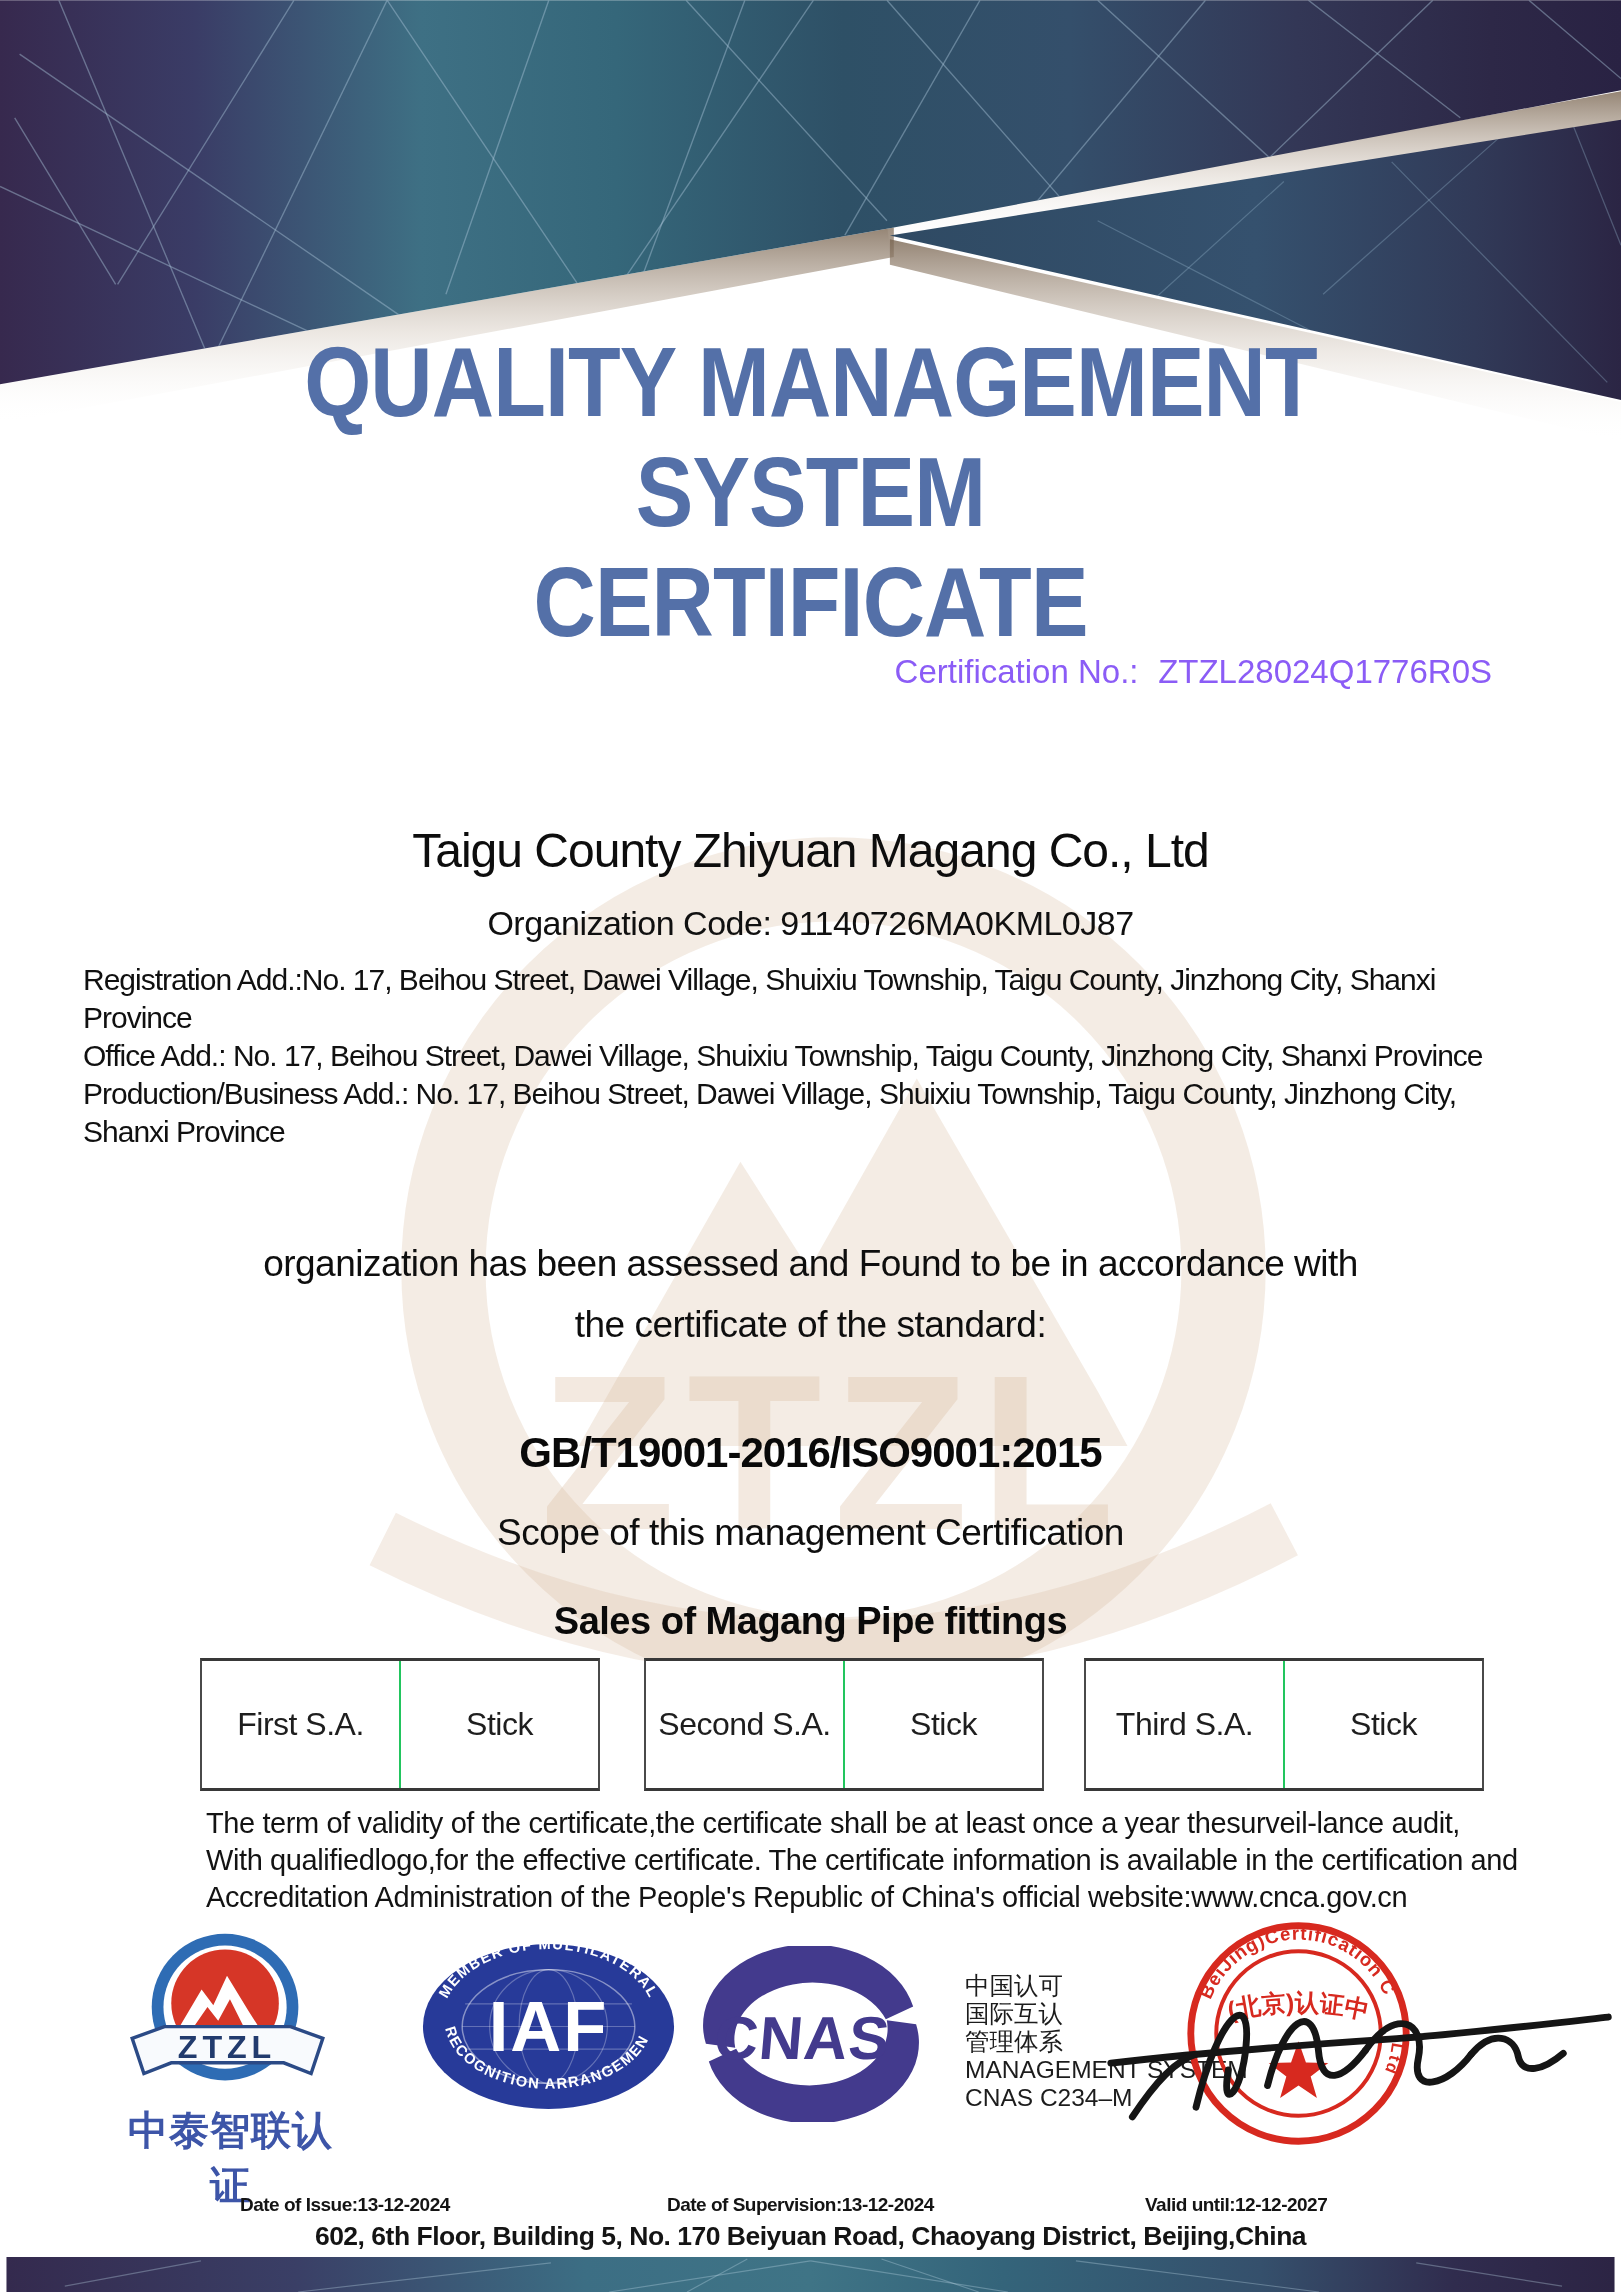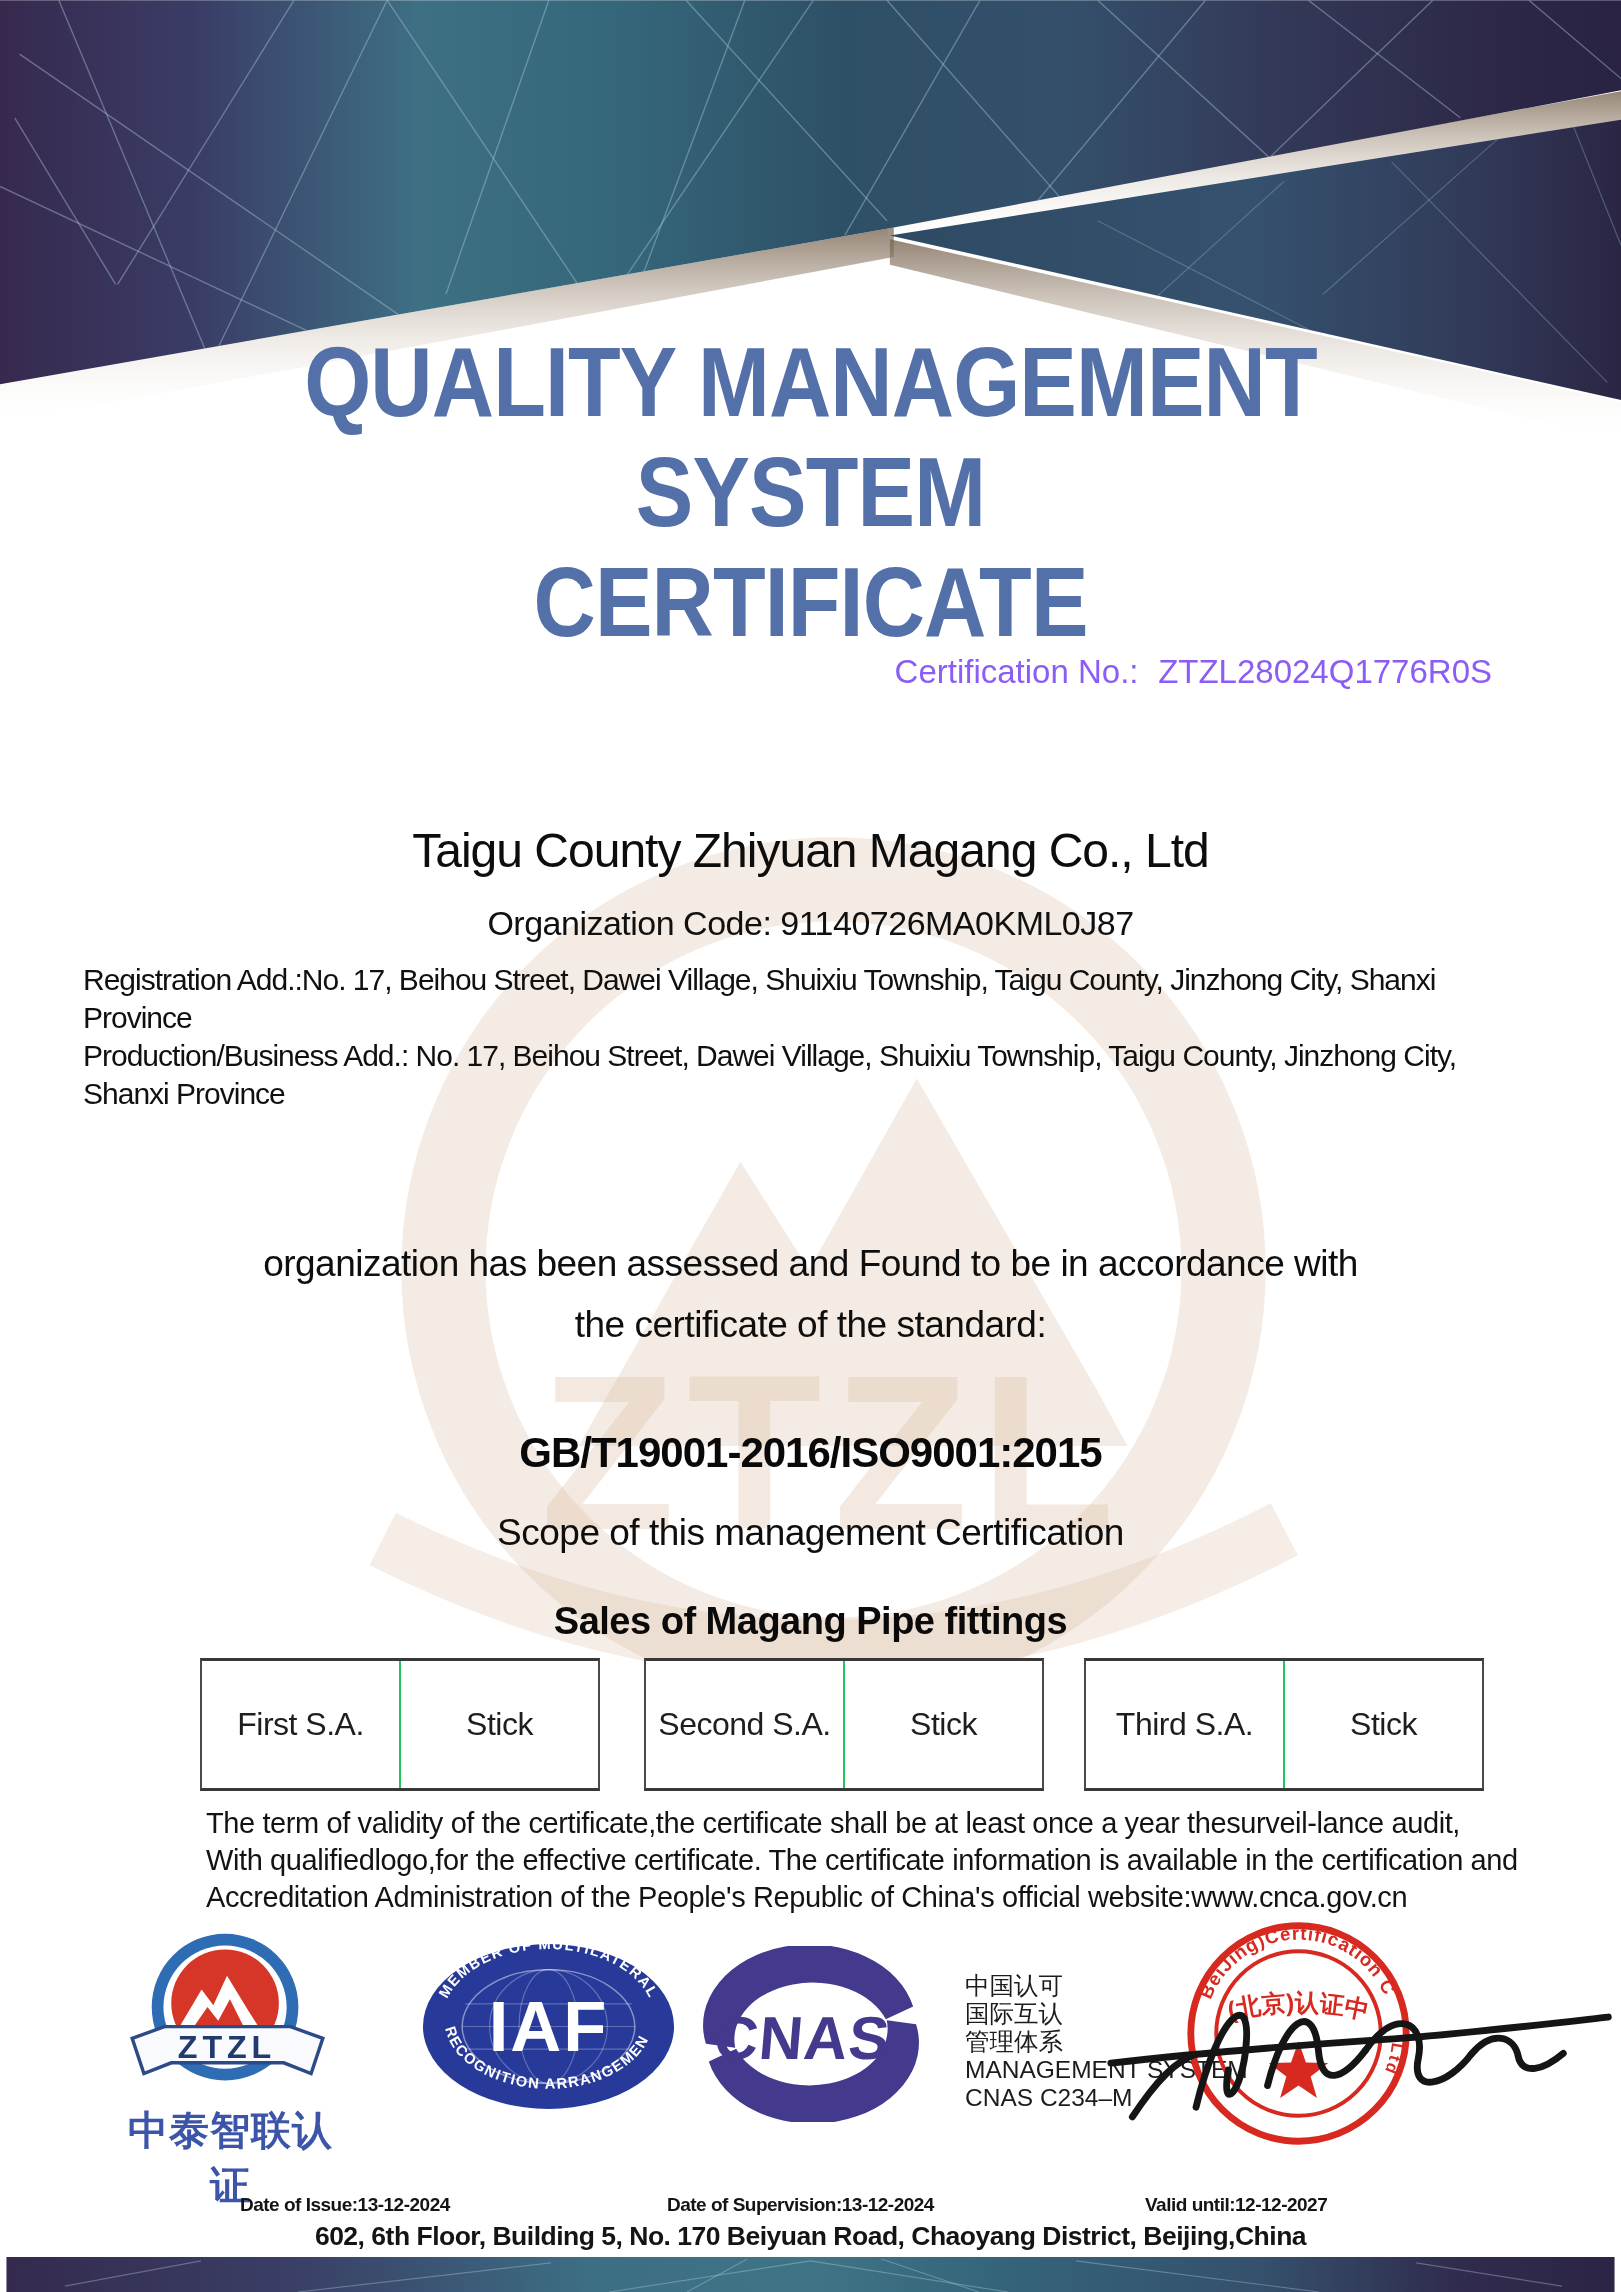--- a/index.html
+++ b/index.html
@@ -153,20 +153,21 @@
 
   <div class="abs cert-no z1">
     <span>Certification No.:</span><span class="val">ZTZL28024Q1776R0S</span>
   </div>
 
   <div class="abs company z1">Taigu County Zhiyuan Magang Co., Ltd</div>
   <div class="abs orgcode z1">Organization Code: 91140726MA0KML0J87</div>
 
   <div class="abs addresses z1">
     <div>Registration Add.:No. 17, Beihou Street, Dawei Village, Shuixiu Township, Taigu County, Jinzhong City, Shanxi Province</div>
+    <div>Office Add.: No. 17, Beihou Street, Dawei Village, Shuixiu Township, Taigu County, Jinzhong City, Shanxi Province</div>
     <div>Production/Business Add.: No. 17, Beihou Street, Dawei Village, Shuixiu Township, Taigu County, Jinzhong City, Shanxi Province</div>
   </div>
 
   <div class="abs statement z1">
     <div>organization has been assessed and Found to be in accordance with</div>
     <div>the certificate of the standard:</div>
   </div>
 
   <div class="abs standard z1">GB/T19001-2016/ISO9001:2015</div>
   <div class="abs scope-heading z1">Scope of this management Certification</div>

